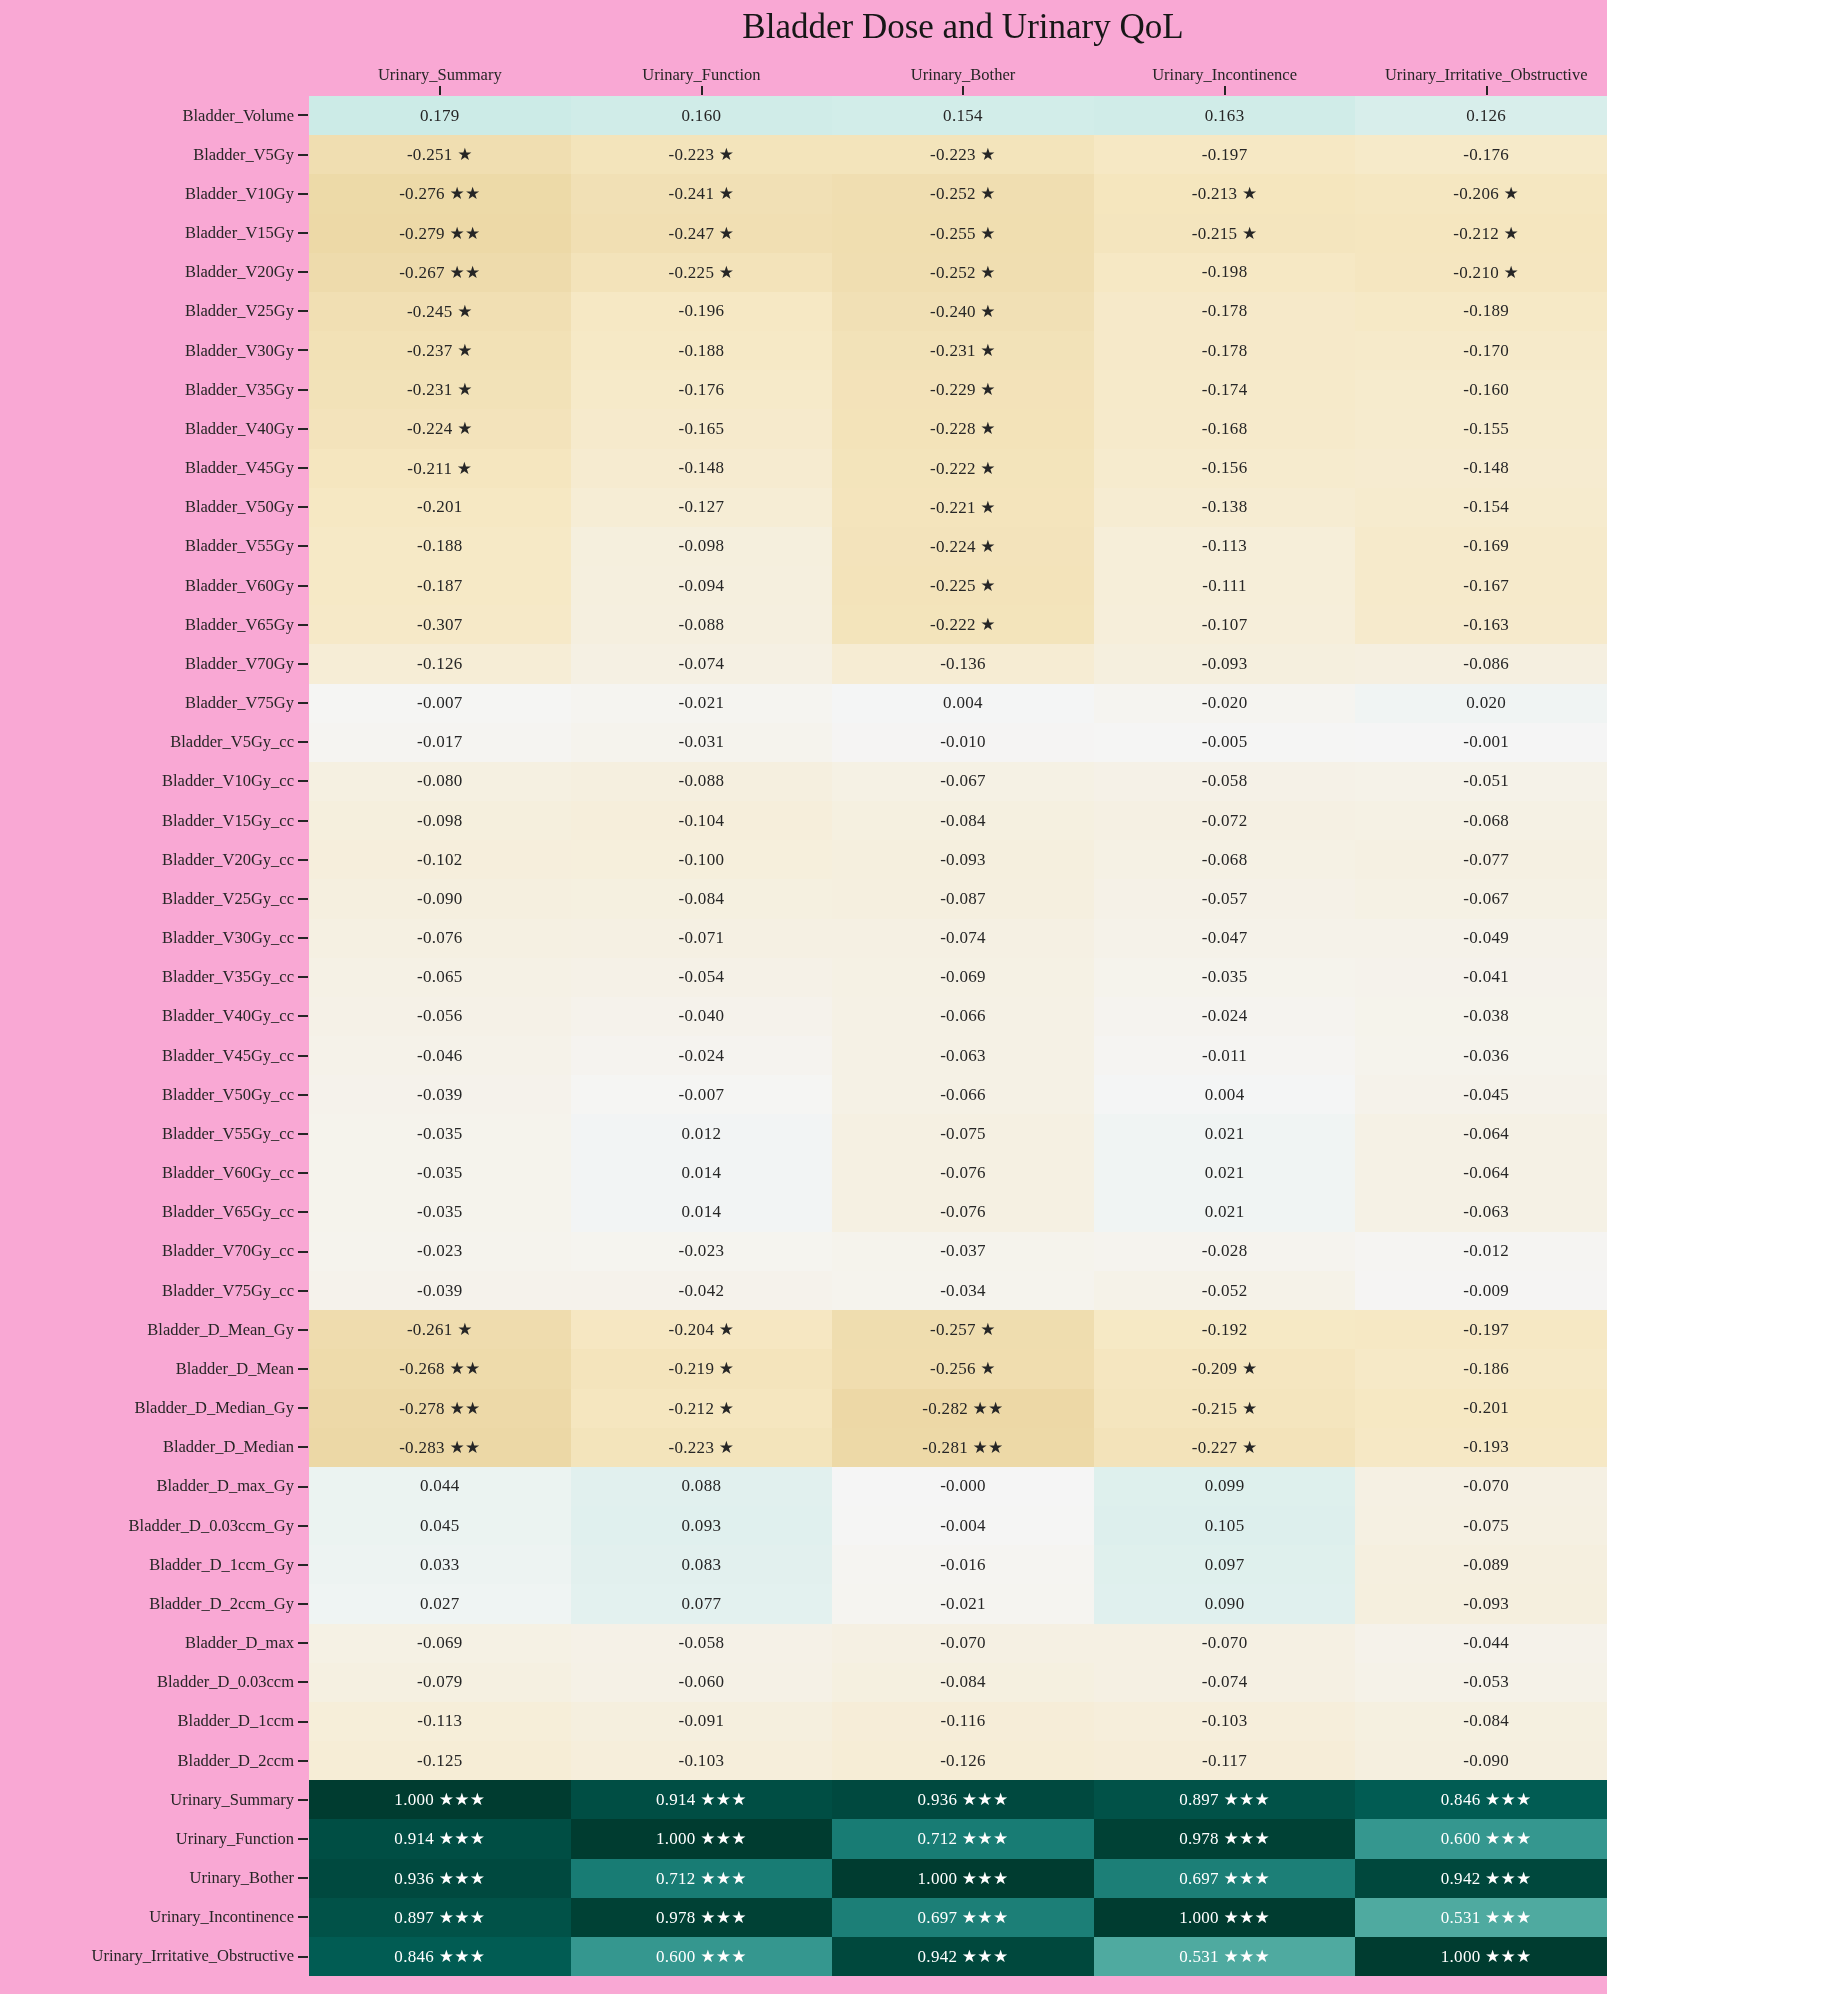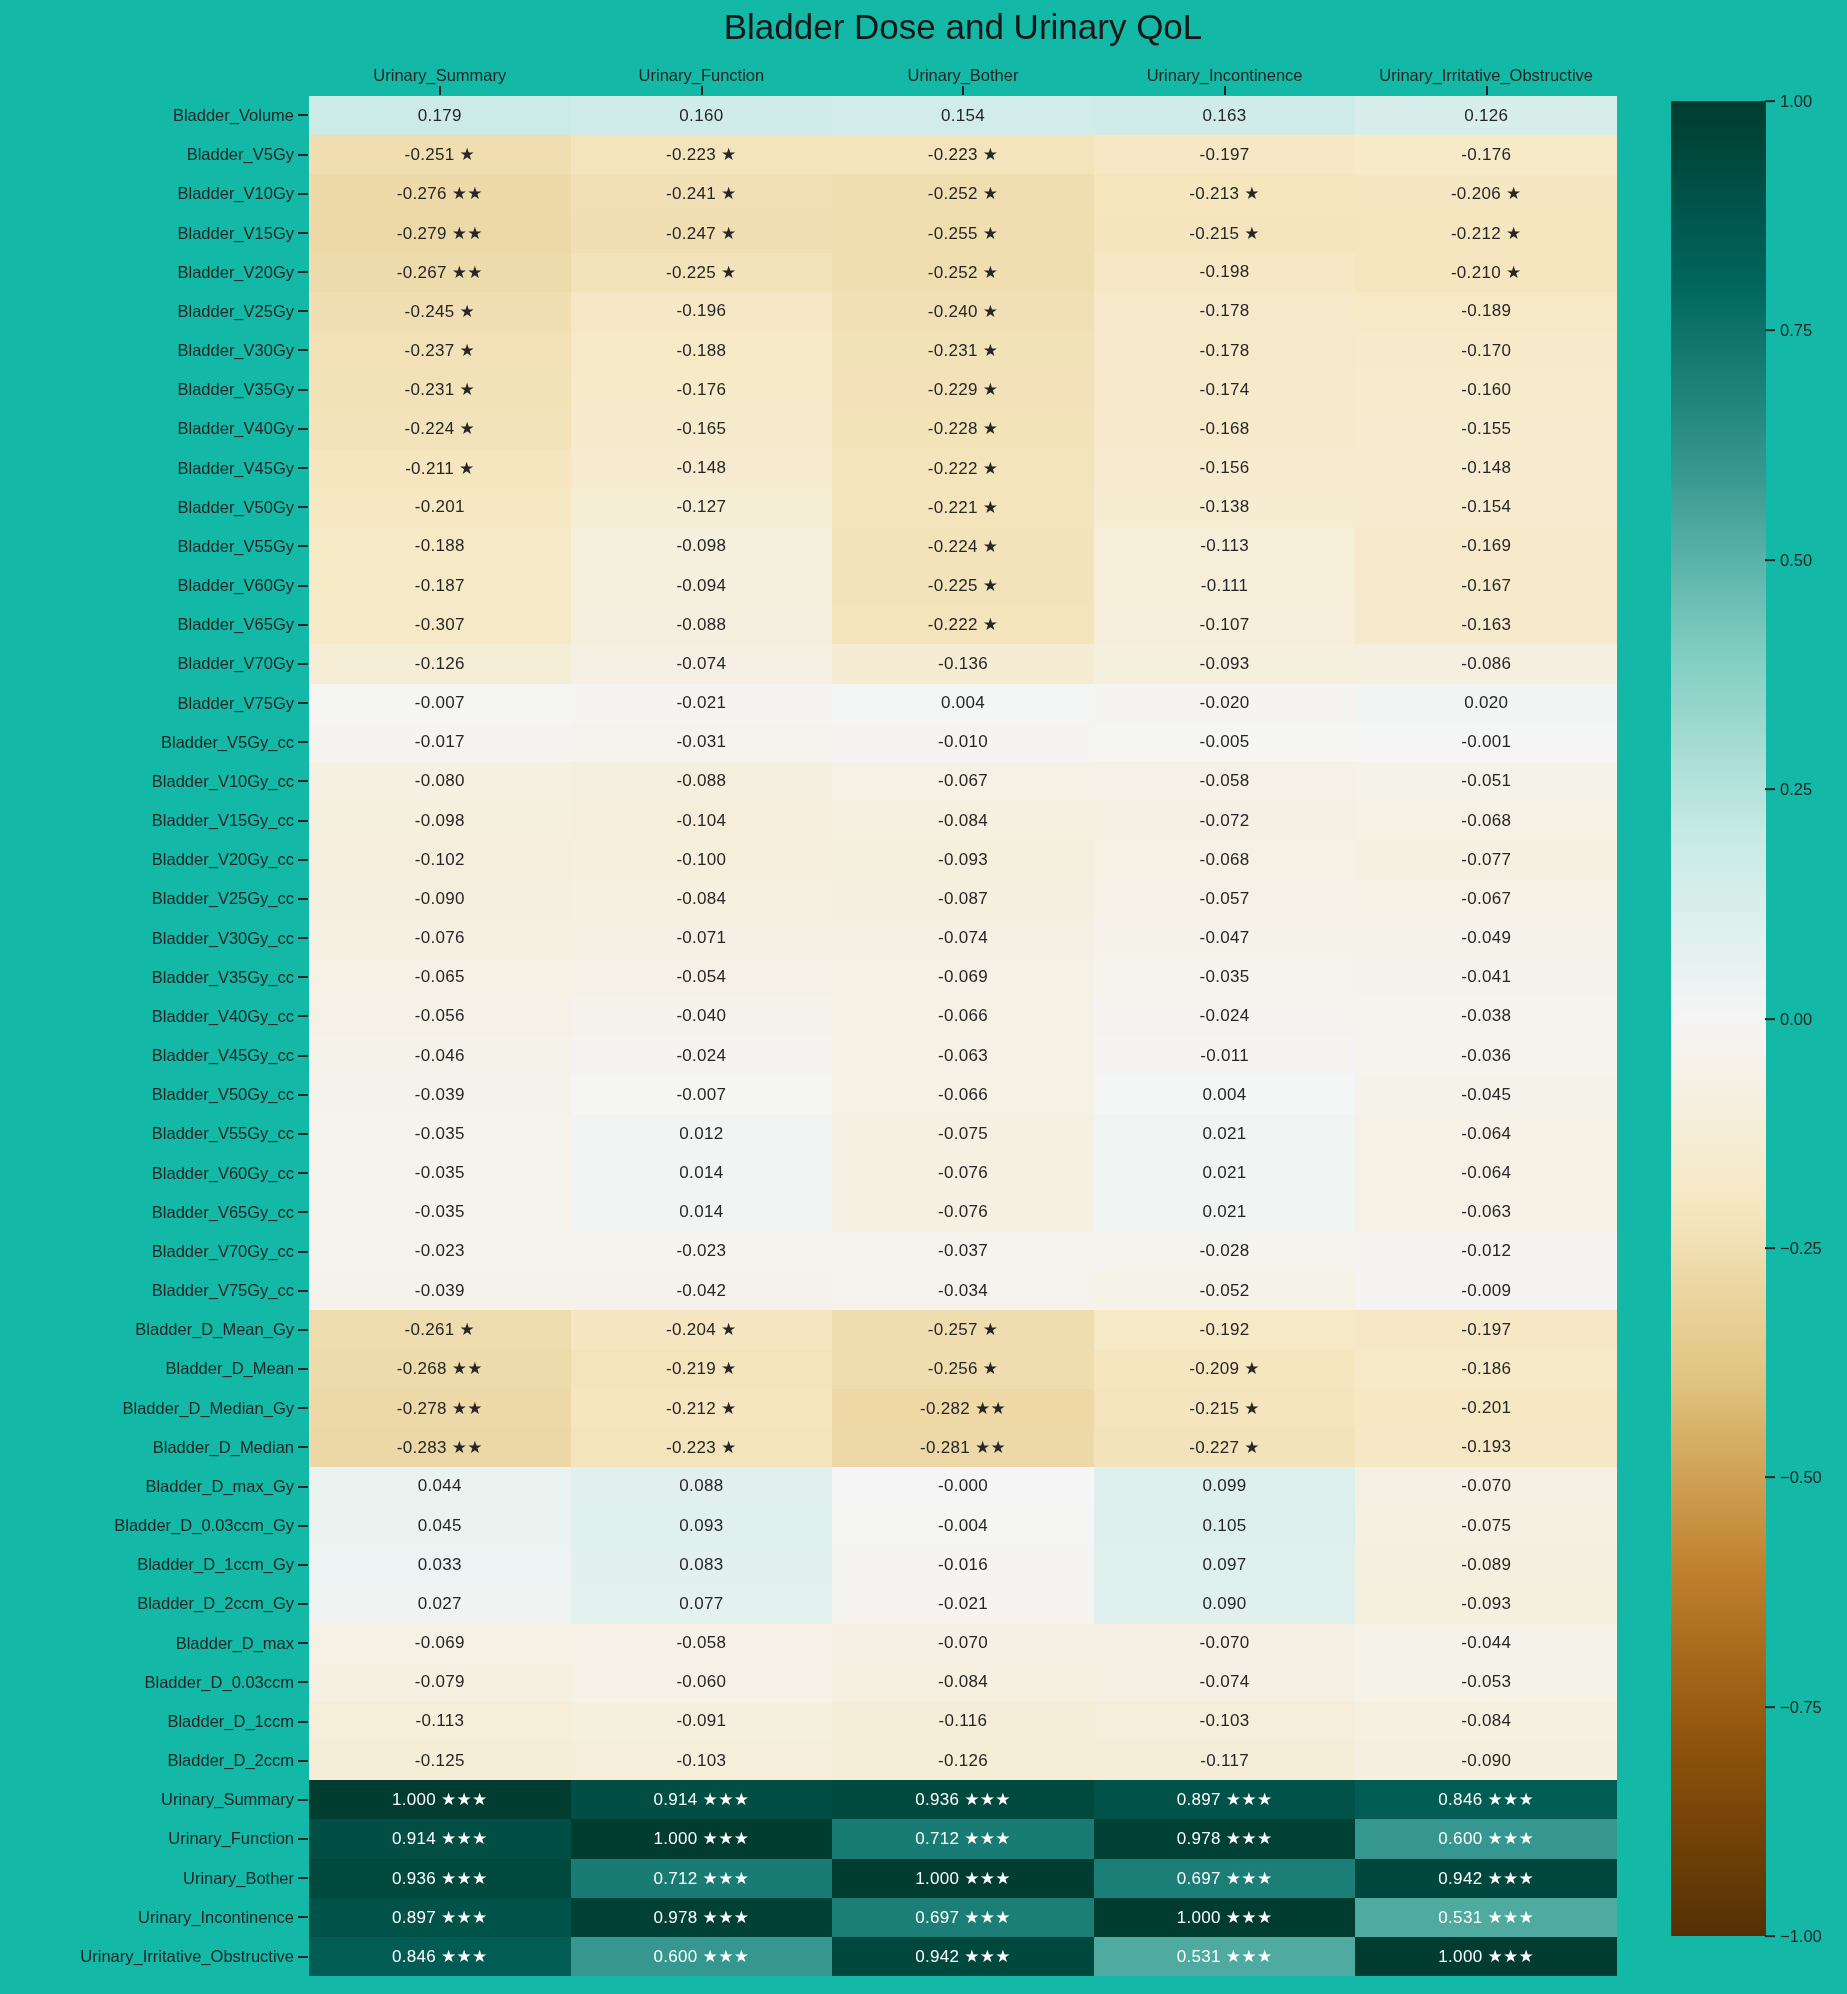--- a/index.html
+++ b/index.html
@@ -1,17 +1,17 @@
 <!DOCTYPE html>
 <html style="font-size:9px"><head>
 <meta charset="utf-8">
 <style>
   html,body{margin:0;padding:0;background:#ffffff;}
-  .fig{position:relative;width:1847px;height:1995px;background:#14b8a6;
-       font-family:Liberation Sans, sans-serif;overflow:hidden;}
+  .fig{position:relative;width:1607px;height:1995px;background:#f9a8d4;
+       font-family:Liberation Serif, serif;overflow:hidden;}
   .title{position:absolute;left:309px;top:6.8px;width:1308px;text-align:center;
          font-size:35px;color:#171717;}
   .headers{position:absolute;left:309px;top:56px;width:1308px;height:28.5px;
            display:grid;grid-template-columns:repeat(5,1fr);align-items:end;}
   .headers .h{text-align:center;font-size:16.5px;color:#262626;white-space:nowrap;
               overflow:visible;line-height:1.1;}
   .rowlabels{position:absolute;left:0;top:96px;width:294px;height:1880px;
              display:grid;grid-template-rows:repeat(48,1fr);}
   .rowlabels .r{display:flex;align-items:center;justify-content:flex-end;
                 font-size:16.5px;color:#262626;white-space:nowrap;}

